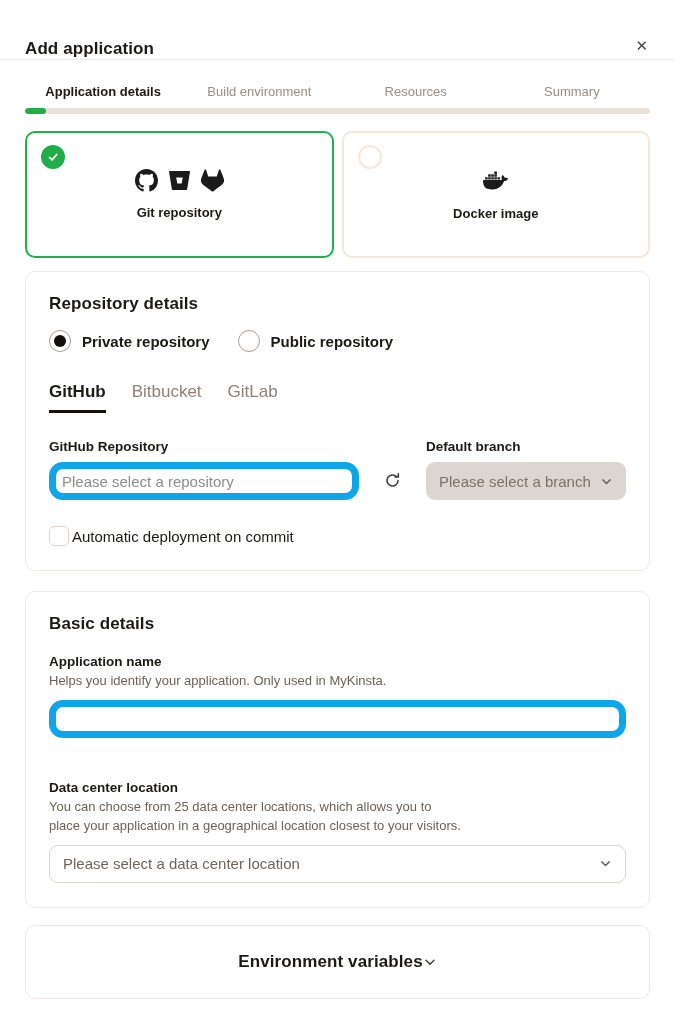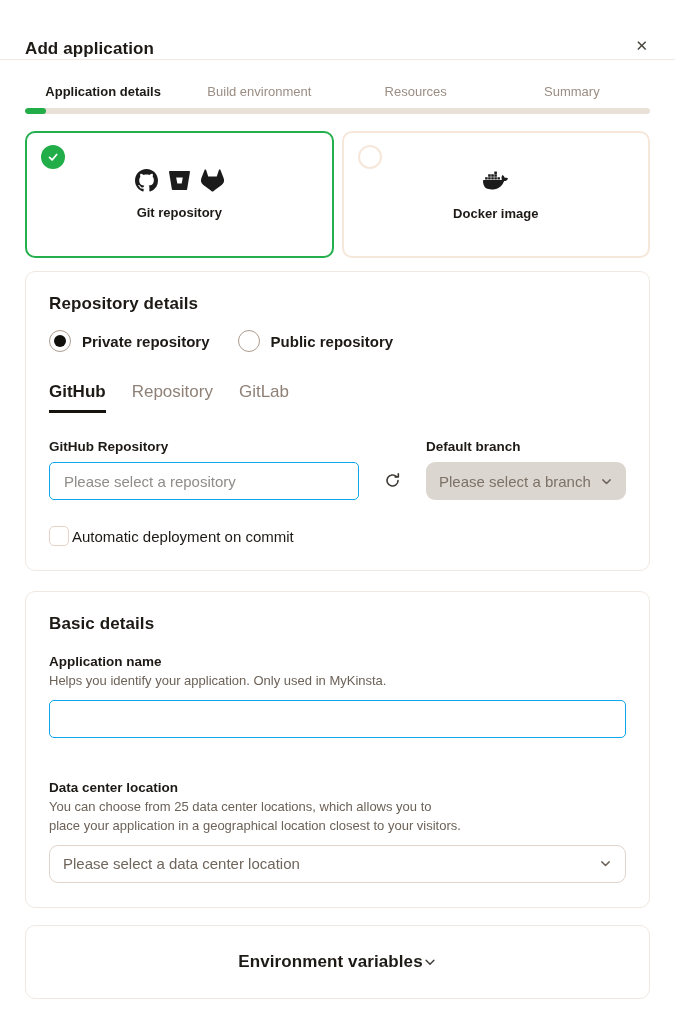--- a/index.html
+++ b/index.html
@@ -93,22 +93,22 @@
   
   .tab-row { display: flex; gap: 26px; margin-top: 30px; }
   .tab { font-size: 17px; color: #8f8177; padding-bottom: 8px; cursor: pointer; font-weight: 400; }
   .tab.active { color: #1d1a16; font-weight: 700; border-bottom: 3px solid #16130f; }
 
   
   .field-label { font-size: 13.5px; font-weight: 700; margin-bottom: 8px; }
   .field-row { display: flex; margin-top: 26px; }
   .repo-group { width: 310px; }
   .text-input {
-    width: 100%; height: 38px; border: 1px solid #0ea5e9; border-radius: 5px;
-    padding: 0 14px; font-size: 15px; color: #1d1a16; outline: none;
+    width: 100%; height: 38px; border: 7px solid #0ea5e9; border-radius: 14px;
+    padding: 0 6px; font-size: 15px; color: #1d1a16; outline: none;
     font-family: "Liberation Sans", sans-serif; background: #fff;
   }
   .text-input::placeholder { color: #8f8c89; }
   .refresh-wrap {
     width: 67px; display: flex; align-items: center; justify-content: center;
     padding-top: 22px;
   }
   .icon-btn { background: none; border: none; cursor: pointer; display: flex; align-items: center; }
   .branch-group { flex: 1; }
   .select-box {
@@ -224,21 +224,21 @@
         <span class="radio-label">Private repository</span>
       </div>
       <div class="radio-item">
         <span class="radio-circle"></span>
         <span class="radio-label">Public repository</span>
       </div>
     </div>
 
     <div class="tab-row">
       <div class="tab active">GitHub</div>
-      <div class="tab">Repository</div>
+      <div class="tab">Bitbucket</div>
       <div class="tab">GitLab</div>
     </div>
 
     <div class="field-row">
       <div class="repo-group">
         <div class="field-label">GitHub Repository</div>
         <input class="text-input" type="text" placeholder="Please select a repository" style="">
       </div>
       <div class="refresh-wrap">
         <button class="icon-btn">

